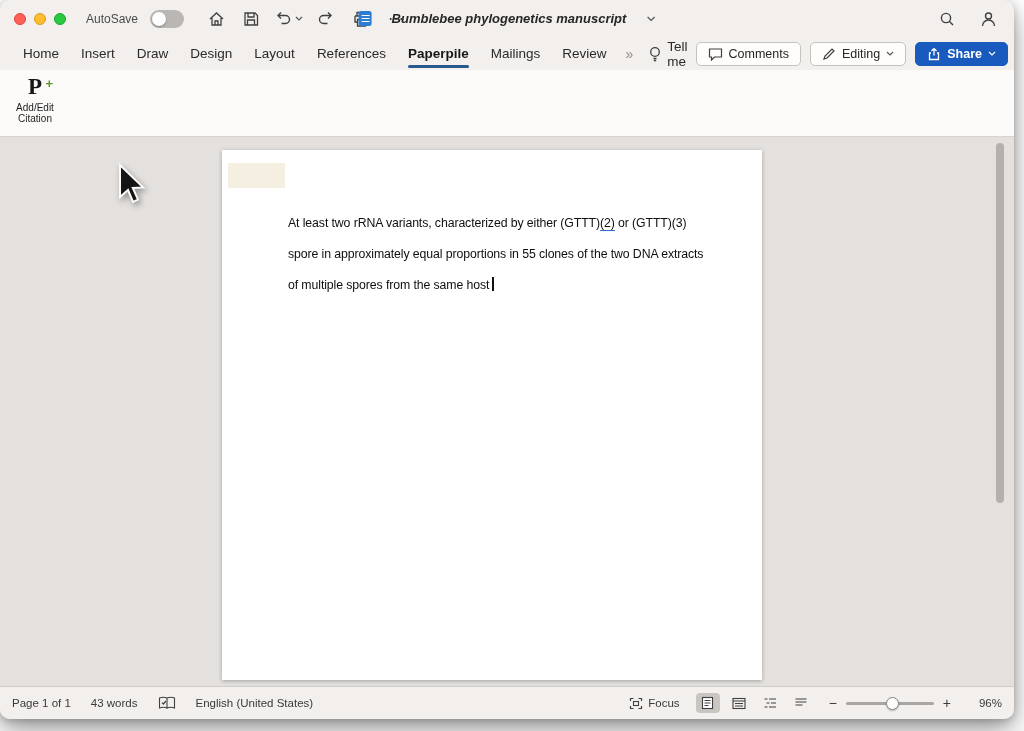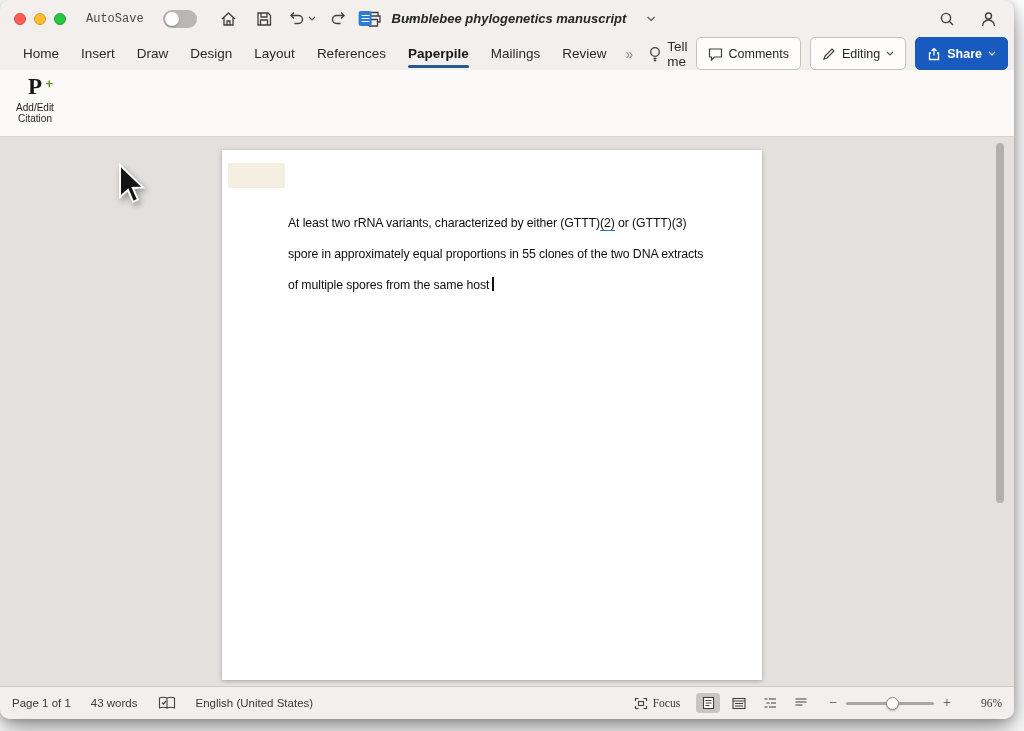--- a/index.html
+++ b/index.html
@@ -16,40 +16,40 @@
     display:flex; flex-direction:column;
   }
 
   
   .titlebar { height:37px; flex:0 0 auto; display:flex; align-items:center; padding:0 14px; position:relative; }
   .traffic { display:flex; gap:8px; margin-right:20px; }
   .tl { width:12px; height:12px; border-radius:50%; display:inline-block; }
   .tl.red{ background:#ff5f57; border:0.5px solid #e0443e; }
   .tl.yellow{ background:#febc2e; border:0.5px solid #d89c21; }
   .tl.green{ background:#28c840; border:0.5px solid #1aa52f; }
-  .autosave { font-size:12px; color:#4a4a4a; margin-right:19px;font-family:Liberation Mono, monospace; }
+  .autosave { font-size:12px; color:#4a4a4a; margin-right:12px; }
   .toggle { width:34px; height:18px; border-radius:10px; background:#b9b6b3; position:relative; margin-right:20px; }
   .toggle .knob { position:absolute; left:2px; top:2px; width:14px; height:14px; border-radius:50%; background:#fdfdfd; box-shadow:0 1px 2px rgba(0,0,0,.3); }
   .tbtn { height:24px; min-width:24px; display:flex; align-items:center; justify-content:center; border-radius:4px; color:#404040; }
   .tb-group { display:flex; align-items:center; gap:11px; }
   .glyph { font-size:16px; color:#404040; line-height:1; }
   .doctitle { position:absolute; left:50%; transform:translateX(-50%); top:0; height:37px; display:flex; align-items:center; gap:20px; font-size:13px; font-weight:700; color:#262626;font-style:italic; }
   .docicon { width:13px; height:15px; background:#2b7cd3; border-radius:2.5px; position:relative; }
   .docicon::before { content:""; position:absolute; left:2.5px; top:3.5px; width:8px; height:1.4px; background:#fff; box-shadow:0 3px 0 #fff, 0 6px 0 #fff; }
   .tb-right { margin-left:auto; display:flex; align-items:center; gap:17px; }
 
   
   .tabrow { height:33px; flex:0 0 auto; display:flex; align-items:center; padding:0 12px; }
   .tab { font-size:13.5px; color:#2b2a29; padding:7px 11px; position:relative; }
   .tab.active { font-weight:700; color:#171717; }
   .tab.active::after { content:""; position:absolute; left:11px; right:11px; bottom:0; height:3px; background:#27598f; border-radius:2px; }
   .overflow { font-size:14px; color:#8a8886; padding:0 8px; }
   .tellme { display:flex; align-items:center; gap:6px; font-size:13.5px; color:#2b2a29; padding:0 8px; }
   .pillrow { margin-left:auto; display:flex; align-items:center; gap:9px; }
-  .pill { display:flex; align-items:center; gap:6px; height:33px; padding:0 11px; border:1px solid #c6c2be; border-radius:5px; background:#fefdfc; font-size:12.5px; color:#262626; }
+  .pill { display:flex; align-items:center; gap:6px; height:24px; padding:0 11px; border:1px solid #c6c2be; border-radius:5px; background:#fefdfc; font-size:12.5px; color:#262626; }
   .pill.share { background:#185abd; border-color:#185abd; color:#fff; font-weight:600; }
 
   
   .ribbon { height:67px; flex:0 0 auto; background:#fbfaf9; border-bottom:1px solid #d7d3cf; position:relative; }
   .addedit { position:absolute; left:8px; top:5px; width:54px; text-align:center; }
   .pp-logo { font-family:"Liberation Serif", serif; font-weight:700; font-size:23px; color:#161616; line-height:24px; position:relative; display:inline-block; }
   .pp-plus { position:absolute; right:-11px; top:-3px; font-size:13px; font-weight:700; color:#59991f; font-family:"Liberation Sans", sans-serif; }
   .addedit .lbl { font-size:10px; line-height:11px; color:#1f1f1f; margin-top:3px; }
   .ribbonrows { position:absolute; left:68px; top:6px; display:flex; flex-direction:column; gap:8px; }
   .ribbonbtn { display:flex; align-items:center; gap:8px; height:24px; padding:0 6px; border-radius:4px; font-size:11.5px; font-weight:600; color:#1e1e1e; }
@@ -62,21 +62,21 @@
   .paragraph { position:absolute; left:66px; top:58px; font-size:12.3px; line-height:31px; color:#0f0f0f; letter-spacing:-0.1px; }
   .pline { white-space:nowrap; }
   .cite { border-bottom:1.5px solid #2f6fd0; }
   .caret { display:inline-block; width:1.3px; height:14px; background:#111; margin-left:3px; vertical-align:-2px; }
   .scrollthumb { position:absolute; right:10px; top:6px; width:8px; height:360px; background:#b3b0ad; border-radius:4px; }
   .mousecursor { position:absolute; left:112px; top:26px; filter:drop-shadow(2px 3px 3px rgba(0,0,0,.35)); }
 
   
   .statusbar { height:28px; flex:0 0 auto; background:#f2efed; border-top:1px solid #cfccc8; display:flex; align-items:center; padding:16px 12px; font-size:11.5px; color:#3a3a3a; }
   .sb-item { margin-right:20px; display:flex; align-items:center; gap:5px; }
-  .sb-right { margin-left:auto; display:flex; align-items:center;font-family:Liberation Serif, serif; }
+  .sb-right { margin-left:auto; display:flex; align-items:center; }
   .viewgroup { display:flex; align-items:center; gap:7px; margin-left:16px; }
   .viewbtn { width:24px; height:20px; display:flex; align-items:center; justify-content:center; border-radius:4px; }
   .viewbtn.selected { background:#c9c6c2; }
   .zoomctl { display:flex; align-items:center; gap:9px; margin-left:16px; }
   .zoomslider { width:88px; height:3px; background:#a8a5a2; border-radius:2px; position:relative; }
   .zoomthumb { position:absolute; left:40px; top:-5px; width:13px; height:13px; border-radius:50%; background:#fdfdfd; border:1px solid #8a8785; box-shadow:0 1px 2px rgba(0,0,0,.25); }
   .zoomsign { font-size:14px; color:#3a3a3a; line-height:1; }
   .zoompct { width:36px; text-align:right; margin-left:6px; }
 
   svg { display:block; }

